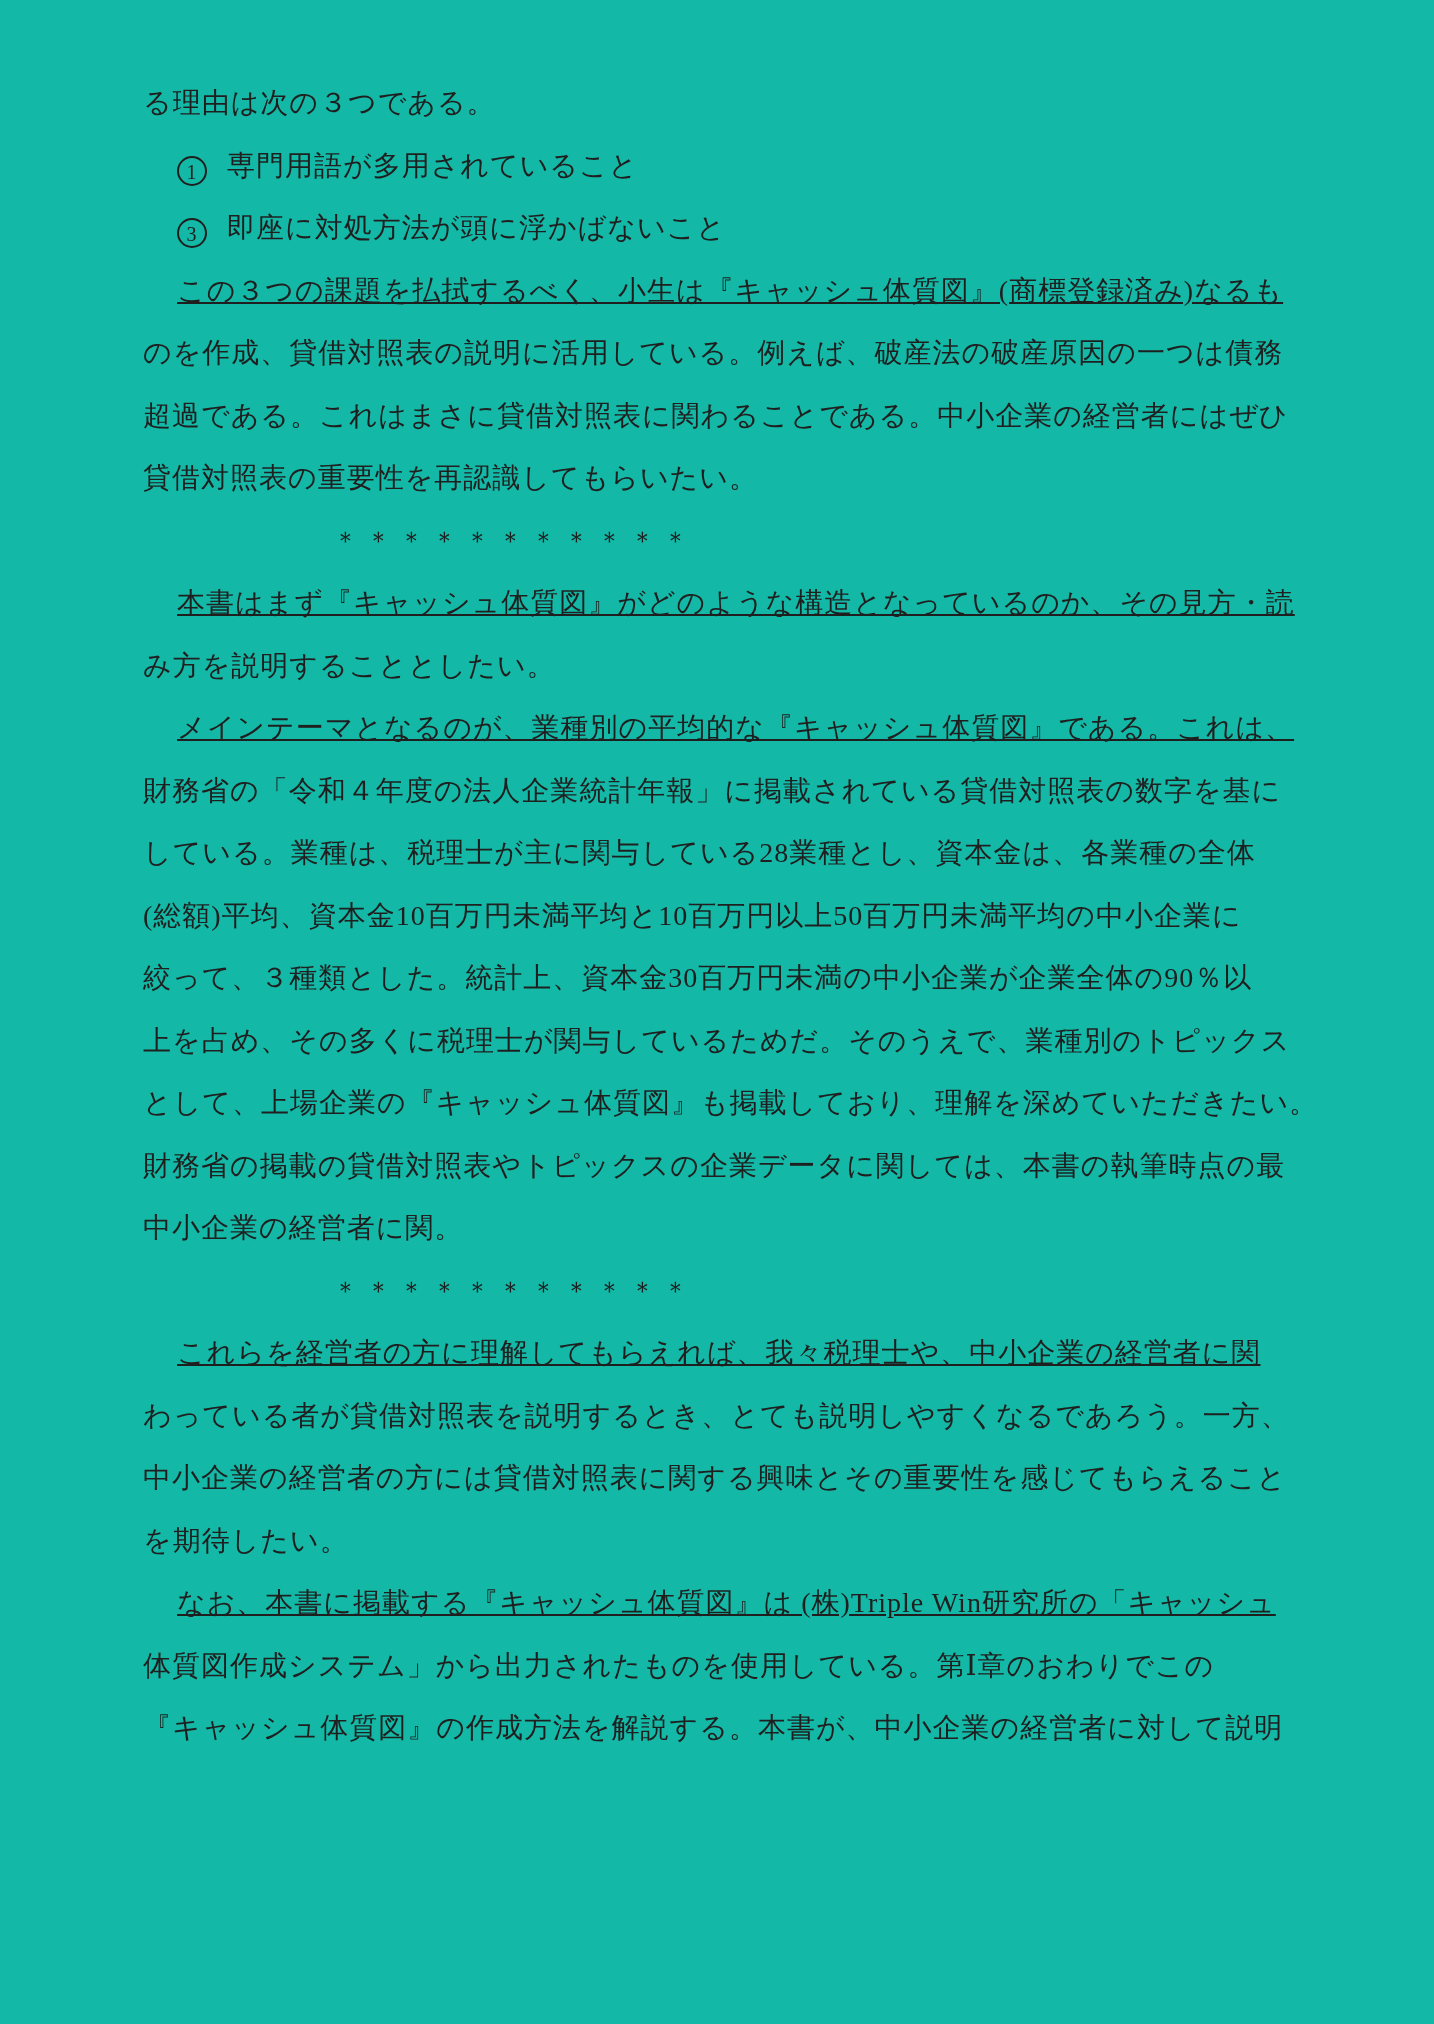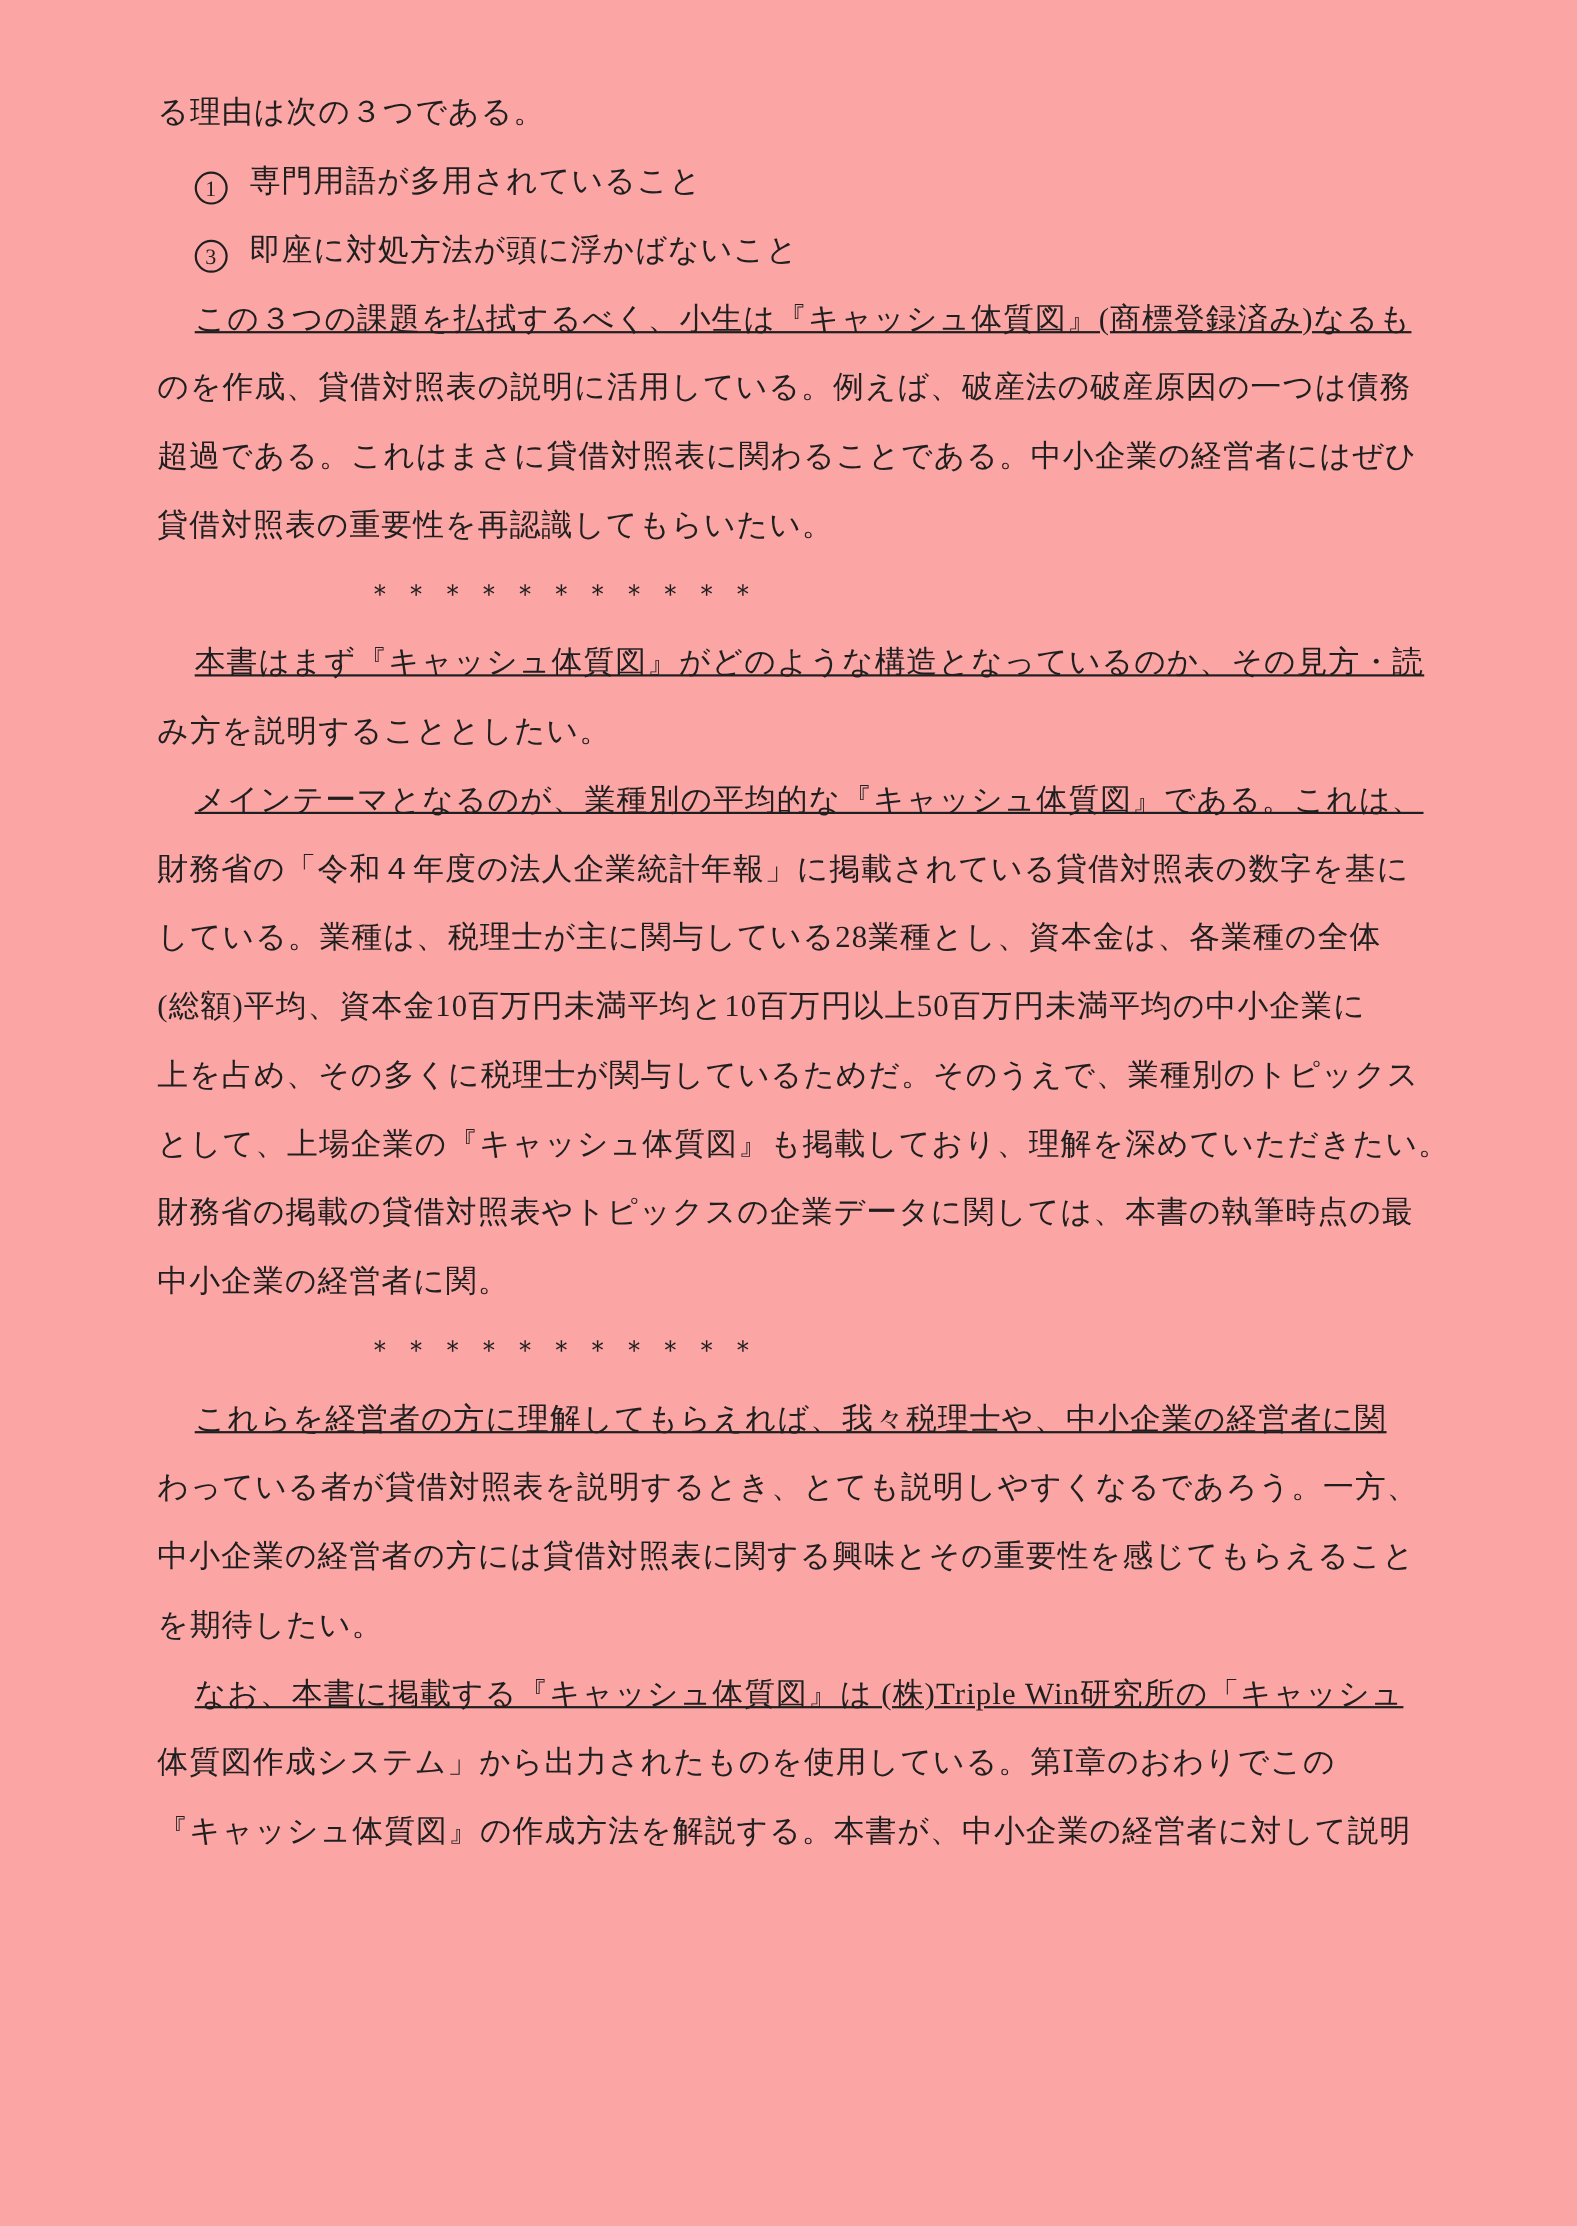--- a/index.html
+++ b/index.html
@@ -10,21 +10,21 @@
   body {
     width: 1434px;
     height: 2024px;
     position: relative;
     font-family: "Liberation Serif", "DejaVu Serif", serif;
     color: #1f1f1f;
   }
   .page {
     position: absolute;
     inset: 0;
-    background: #fca5a5;
+    background: #14b8a6;
   }
   .text-column {
     position: absolute;
     left: 143px;
     top: 72px;
     width: 1156px;
   }
   .line {
     font-size: 28px;
     line-height: 62.5px;
@@ -79,20 +79,21 @@
     <div class="line">貸借対照表の重要性を再認識してもらいたい。</div>
 
     <div class="line sep">＊＊＊＊＊＊＊＊＊＊＊</div>
 
     <div class="line indent">本書はまず『キャッシュ体質図』がどのような構造となっているのか、その見方・読</div>
     <div class="line">み方を説明することとしたい。</div>
     <div class="line indent">メインテーマとなるのが、業種別の平均的な『キャッシュ体質図』である。これは、</div>
     <div class="line">財務省の「令和４年度の法人企業統計年報」に掲載されている貸借対照表の数字を基に</div>
     <div class="line">している。業種は、税理士が主に関与している28業種とし、資本金は、各業種の全体</div>
     <div class="line">(総額)平均、資本金10百万円未満平均と10百万円以上50百万円未満平均の中小企業に</div>
+    <div class="line">絞って、３種類とした。統計上、資本金30百万円未満の中小企業が企業全体の90％以</div>
     <div class="line">上を占め、その多くに税理士が関与しているためだ。そのうえで、業種別のトピックス</div>
     <div class="line">として、上場企業の『キャッシュ体質図』も掲載しており、理解を深めていただきたい。</div>
     <div class="line">財務省の掲載の貸借対照表やトピックスの企業データに関しては、本書の執筆時点の最</div>
     <div class="line">中小企業の経営者に関。</div>
 
     <div class="line sep">＊＊＊＊＊＊＊＊＊＊＊</div>
 
     <div class="line indent">これらを経営者の方に理解してもらえれば、我々税理士や、中小企業の経営者に関</div>
     <div class="line">わっている者が貸借対照表を説明するとき、とても説明しやすくなるであろう。一方、</div>
     <div class="line">中小企業の経営者の方には貸借対照表に関する興味とその重要性を感じてもらえること</div>

